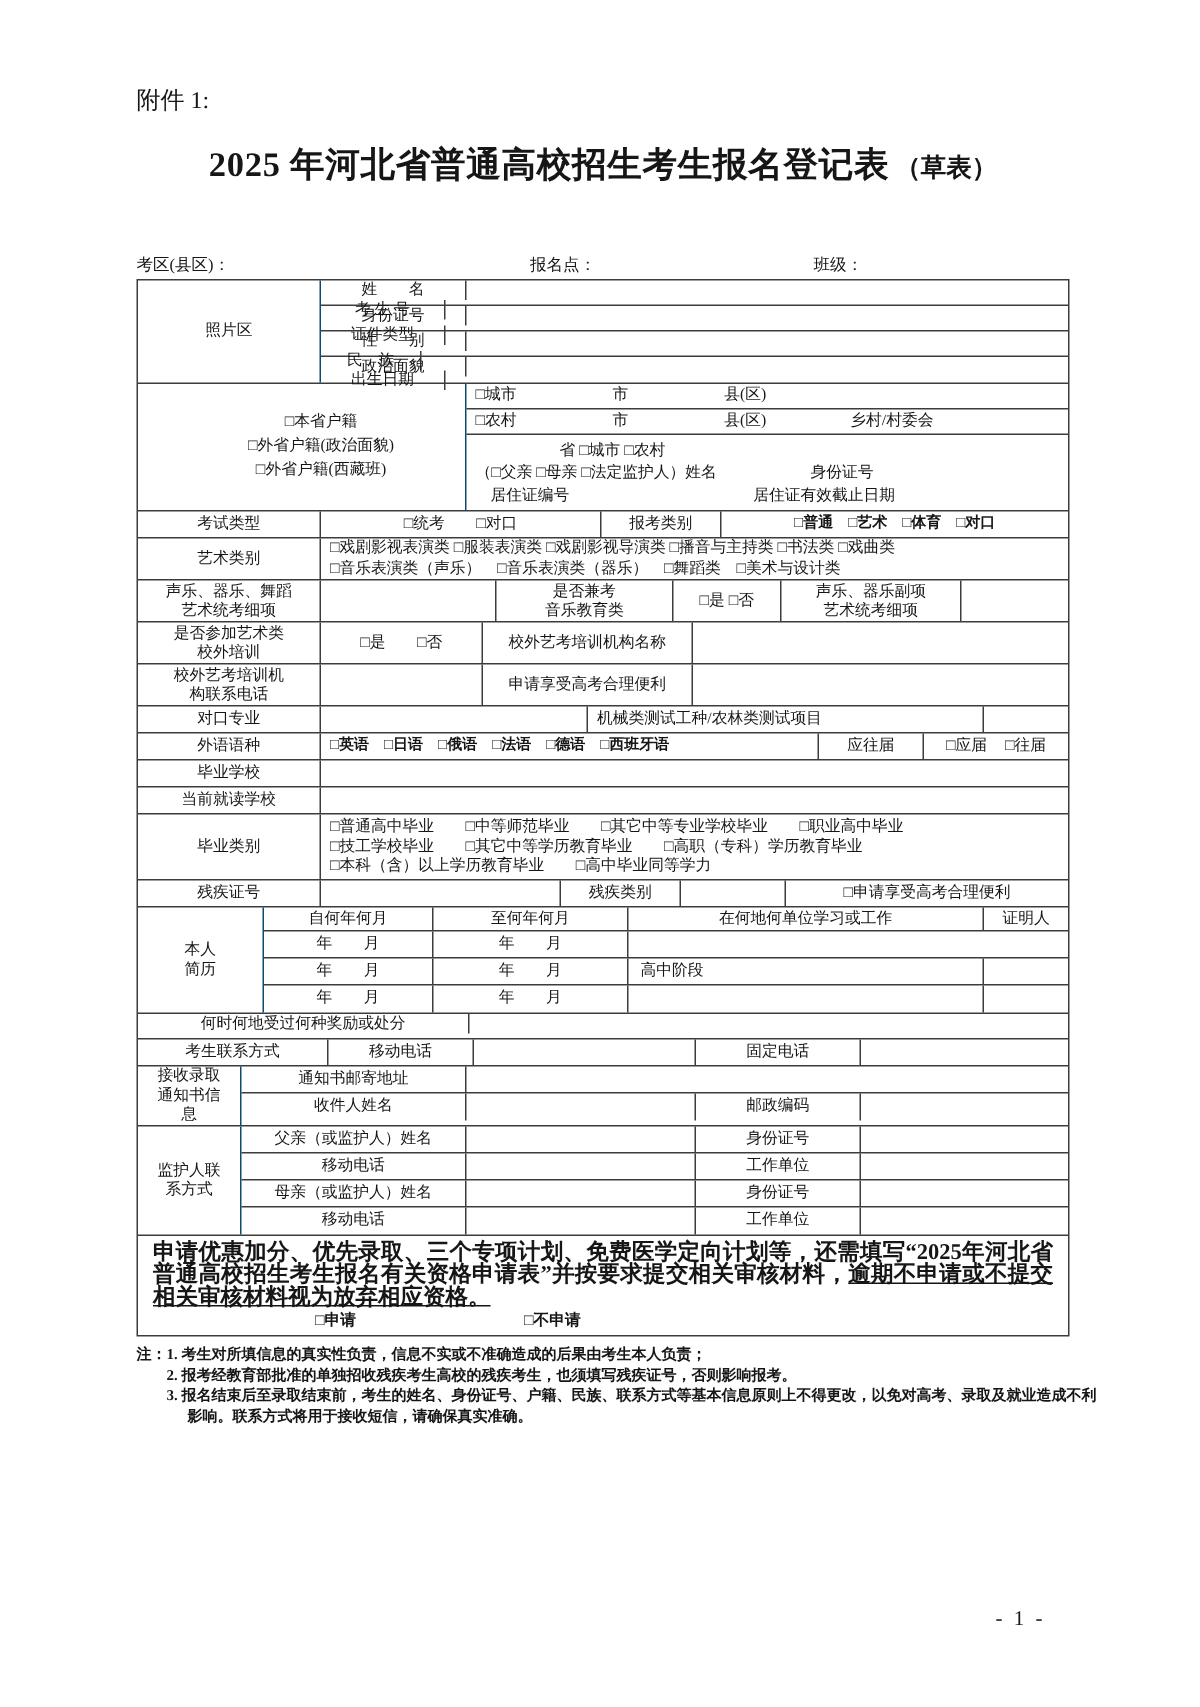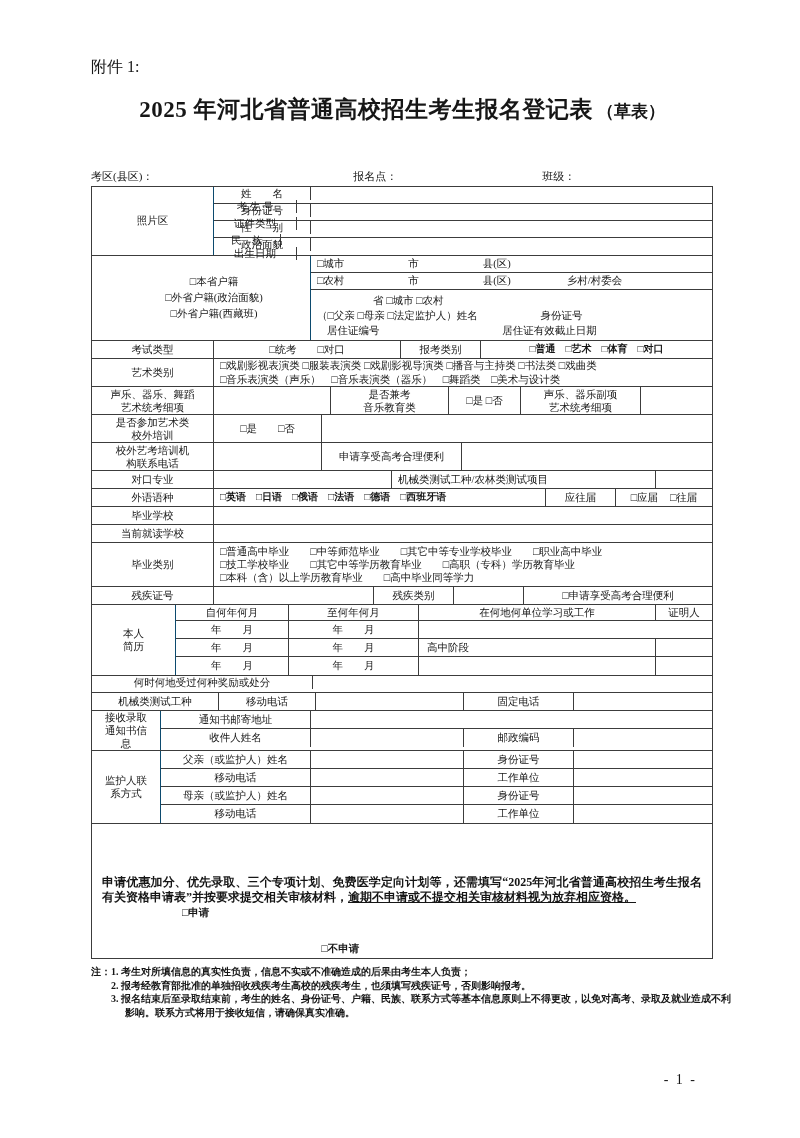--- a/index.html
+++ b/index.html
@@ -40,23 +40,23 @@
   .h16 { height: 16px; } .h17 { height: 17px; flex-direction: column; } .h18 { height: 18px; }
   .h28 { height: 28px; } .h44 { height: 44px; } .h50 { height: 50px; }
 
   .hh-opts { padding-left: 26px; line-height: 16px; }
   .mig { padding: 3px 6px; line-height: 15px; font-size: 10.5px; }
   .mig-ind1 { padding-left: 56px; }
   .mig-ind3 { padding-left: 10px; }
   .sp60 { margin-left: 60px; } .sp64 { margin-left: 64px; } .sp56 { margin-left: 56px; } .sp120 { margin-left: 120px; }
 
   .apply { display: block; padding: 4px 10px 2px 10px; font-weight: bold; }
-  .apply-text { line-height: 15px; text-align: justify; font-size: 12px; margin-top: 47px; }
+  .apply-text { line-height: 15px; text-align: justify; font-size: 15px; }
   .apply-cbs { display: flex; margin-top: 1px; line-height: 14px; }
-  .apply-cb1 { margin-left: 80px; } .apply-cb2 { margin-left: 112px; margin-top: 36px; }
+  .apply-cb1 { margin-left: 108px; } .apply-cb2 { margin-left: 112px; }
   .ul { text-decoration: underline; }
 
   .notes { display: flex; margin-top: 6px; width: 640px; font-size: 10px; font-weight: bold; line-height: 13.5px; }
   .notes-prefix { flex: 0 0 auto; }
   .note { padding-left: 14px; text-indent: -14px; }
 
   .pageno { position: absolute; right: 103px; top: 1072px; font-size: 14px; letter-spacing: 2px; }
 </style>
 </head>
 <body>
@@ -178,20 +178,21 @@
       </div>
       <div class="c fl"></div>
     </div>
 
     <div class="r h28">
       <div class="c col" style="width:122px">
         <div>是否参加艺术类</div>
         <div>校外培训</div>
       </div>
       <div class="c" style="width:108px">□是　　□否</div>
+      <div class="c" style="width:140px">校外艺考培训机构名称</div>
       <div class="c fl"></div>
     </div>
 
     <div class="r h28">
       <div class="c col" style="width:122px">
         <div>校外艺考培训机</div>
         <div>构联系电话</div>
       </div>
       <div class="c" style="width:108px"></div>
       <div class="c" style="width:140px">申请享受高考合理便利</div>
@@ -271,21 +272,21 @@
       </div>
     </div>
 
 
     <div class="r h17">
       <div class="c" style="width:221px">何时何地受过何种奖励或处分</div>
       <div class="c fl"></div>
     </div>
 
     <div class="r h18">
-      <div class="c" style="width:127px">机械类测试工种</div>
+      <div class="c" style="width:127px">考生联系方式</div>
       <div class="c" style="width:97px">移动电话</div>
       <div class="c" style="width:148px"></div>
       <div class="c" style="width:110px">固定电话</div>
       <div class="c fl"></div>
     </div>
 
     <div class="grp">
       <div class="left" style="width:69px; padding:0 11px; line-height:13px">接收录取通知书信息</div>
       <div class="stack">
         <div class="r h18">

